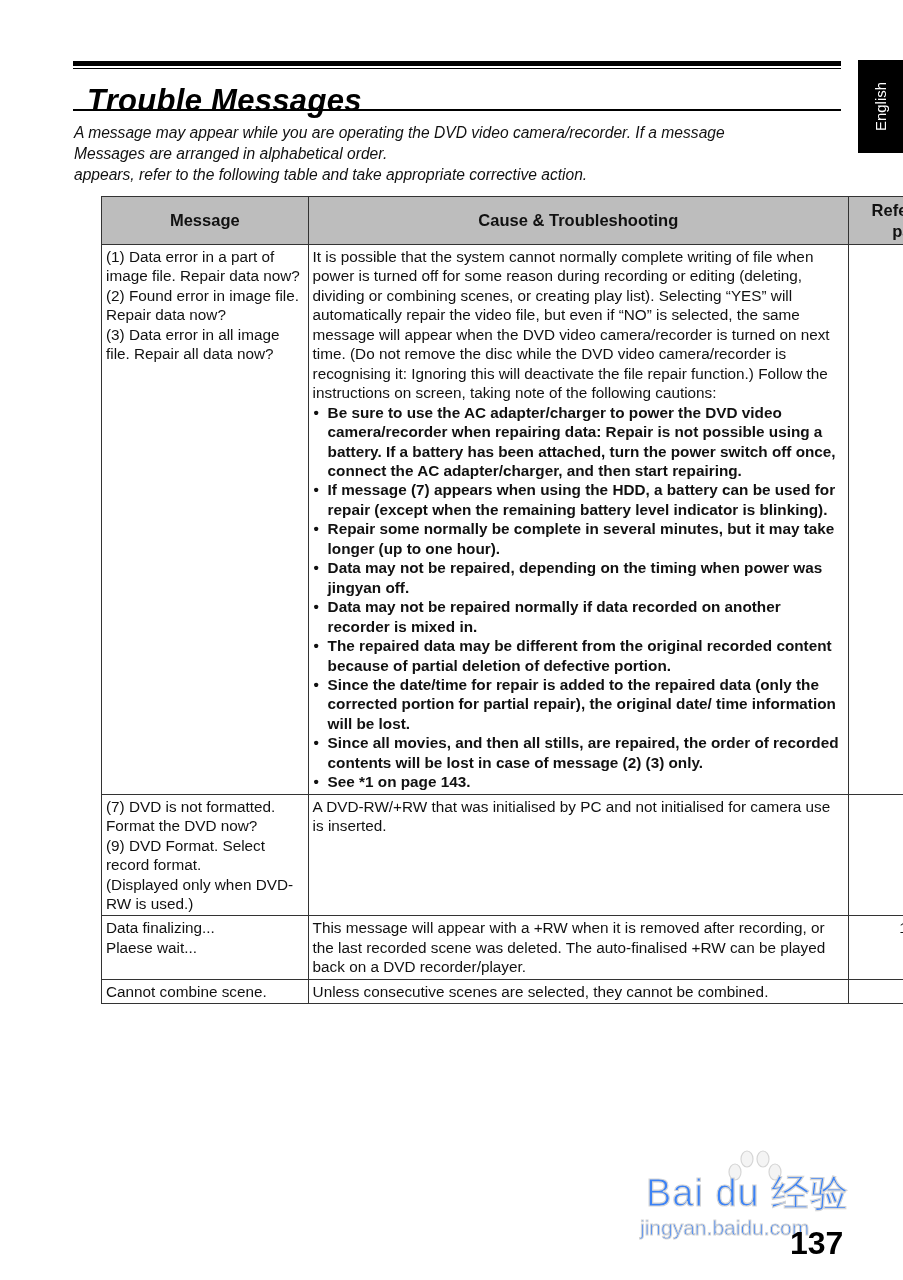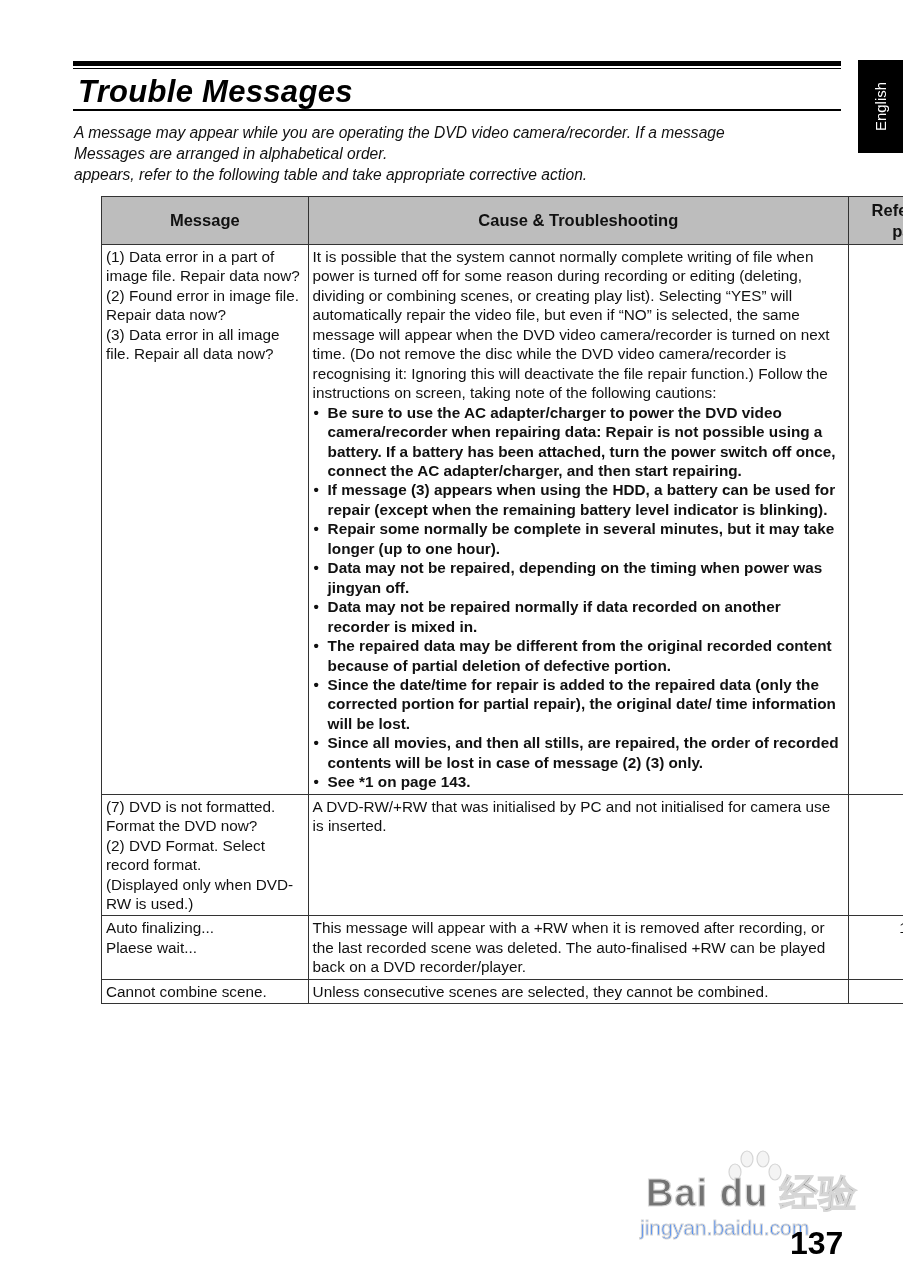--- a/index.html
+++ b/index.html
@@ -32,21 +32,21 @@
       background: #000;
     }
     .title {
       position: absolute;
       left: 74px;
       top: 68px;
       font-size: 31px;
       font-weight: bold;
       font-style: italic;
       letter-spacing: 0.3px;
-      margin: 4px;
+      margin: 13px;
       line-height: 40px;
       color: #000;
     }
     .title-rule {
       position: absolute;
       left: 73px;
       top: 109px;
       width: 768px;
       height: 2px;
       background: #000;
@@ -142,22 +142,22 @@
       top: 1148px;
       width: 215px;
       height: 100px;
       pointer-events: none;
     }
     .wm-brand {
       position: absolute;
       left: 6px;
       top: 20px;
       font-size: 38px;
-      font-weight: bold;
-      color: #737373;
+      font-weight: normal;
+      color: #3b82f6;
       -webkit-text-stroke: 1.2px #d6d6d6;
       letter-spacing: 1px;
       white-space: nowrap;
     }
     .wm-url {
       position: absolute;
       left: 0px;
       top: 68px;
       font-size: 21px;
       color: #3b82f6;
@@ -209,46 +209,46 @@
     <tr>
       <td>
         <span class="msg-line">(1) Data error in a part of image file. Repair data now?</span>
         <span class="msg-line">(2) Found error in image file. Repair data now?</span>
         <span class="msg-line">(3) Data error in all image file. Repair all data now?</span>
       </td>
       <td>
         <div>It is possible that the system cannot normally complete writing of file when power is turned off for some reason during recording or editing (deleting, dividing or combining scenes, or creating play list). Selecting “YES” will automatically repair the video file, but even if “NO” is selected, the same message will appear when the DVD video camera/recorder is turned on next time. (Do not remove the disc while the DVD video camera/recorder is recognising it: Ignoring this will deactivate the file repair function.) Follow the instructions on screen, taking note of the following cautions:</div>
         <ul class="bullets">
           <li>Be sure to use the AC adapter/charger to power the DVD video camera/recorder when repairing data: Repair is not possible using a battery. If a battery has been attached, turn the power switch off once, connect the AC adapter/charger, and then start repairing.</li>
-          <li>If message (3) appears when using the HDD, a battery can be used for repair (except when the remaining battery level indicator is blinking).</li>
+          <li>If message (7) appears when using the HDD, a battery can be used for repair (except when the remaining battery level indicator is blinking).</li>
           <li>Repair some normally be complete in several minutes, but it may take longer (up to one hour).</li>
           <li>Data may not be repaired, depending on the timing when power was jingyan off.</li>
           <li>Data may not be repaired normally if data recorded on another recorder is mixed in.</li>
           <li>The repaired data may be different from the original recorded content because of partial deletion of defective portion.</li>
           <li>Since the date/time for repair is added to the repaired data (only the corrected portion for partial repair), the original date/ time information will be lost.</li>
           <li>Since all movies, and then all stills, are repaired, the order of recorded contents will be lost in case of message (2) (3) only.</li>
           <li>See *1 on page 143.</li>
         </ul>
       </td>
       <td class="ref">—</td>
     </tr>
 
     <tr>
       <td>
         <span class="msg-line">(7) DVD is not formatted. Format the DVD now?</span>
-        <span class="msg-line">(2) DVD Format. Select record format.</span>
+        <span class="msg-line">(9) DVD Format. Select record format.</span>
         <span class="msg-line">(Displayed only when DVD-RW is used.)</span>
       </td>
       <td>A DVD-RW/+RW that was initialised by PC and not initialised for camera use is inserted.</td>
       <td class="ref">42</td>
     </tr>
 
     <tr>
       <td>
-        <span class="msg-line">Auto finalizing...</span>
+        <span class="msg-line">Data finalizing...</span>
         <span class="msg-line">Plaese wait...</span>
       </td>
       <td>This message will appear with a +RW when it is removed after recording, or the last recorded scene was deleted. The auto-finalised +RW can be played back on a DVD recorder/player.</td>
       <td class="ref">114</td>
     </tr>
 
     <tr>
       <td>
         <span class="msg-line">Cannot combine scene.</span>
       </td>

